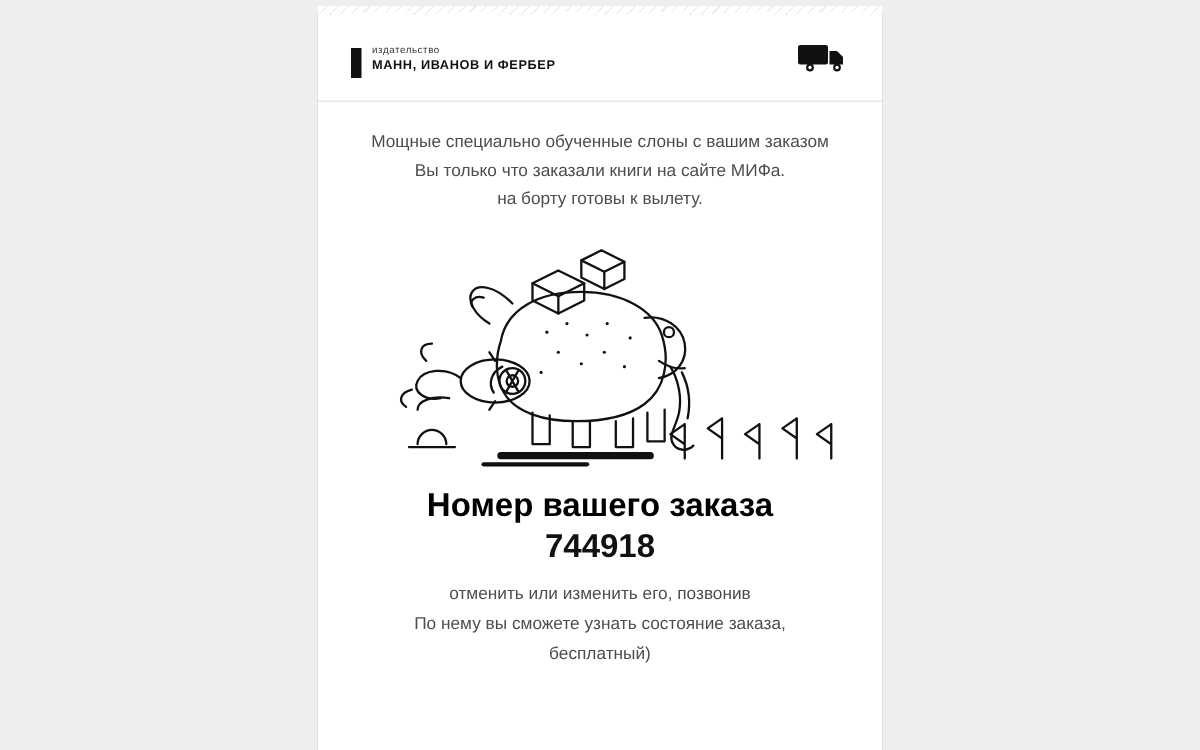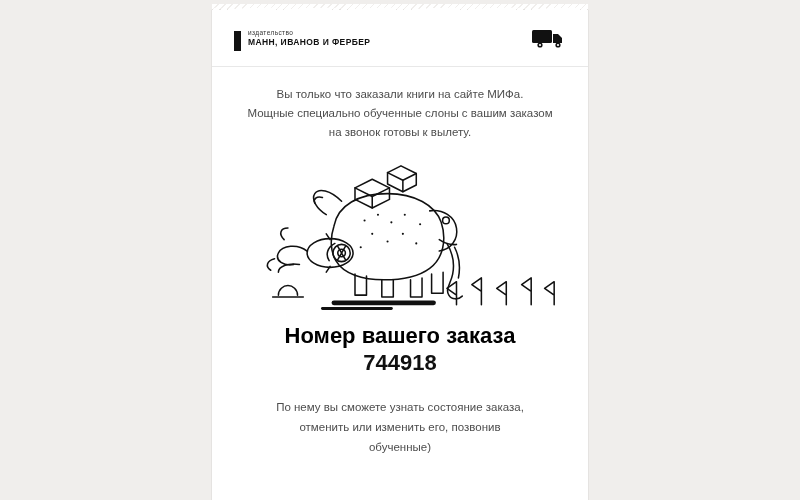--- a/index.html
+++ b/index.html
@@ -113,21 +113,21 @@
     font-weight: bold;
     color: #000000;
     line-height: 1.2;
     margin-top: 10px;
   }
   .order-number {
     font-size: 22px;
     font-weight: bold;
     color: #111;
     line-height: 1.25;
-    margin-bottom: 20px;
+    margin-bottom: 8px;
   }
   .note {
     font-size: 11.5px;
     line-height: 1.75;
     color: #4d4d4d;
     padding-bottom: 10px;
   }
   .note div { white-space: nowrap; }
 </style>
 </head>
@@ -152,23 +152,23 @@
           <circle cx="8" cy="17" r="2.6" fill="#111"></circle>
           <circle cx="8" cy="17" r="1.1" fill="#ffffff"></circle>
           <circle cx="26" cy="17" r="2.6" fill="#111"></circle>
           <circle cx="26" cy="17" r="1.1" fill="#ffffff"></circle>
         </svg>
       </div>
     </div>
 
     <div class="body">
       <div class="intro">
+        <div>Мощные специально обученные слоны с вашим заказом</div>
         <div>Вы только что заказали книги на сайте МИФа.</div>
-        <div>Мощные специально обученные слоны с вашим заказом</div>
-        <div>на звонок готовы к вылету.</div>
+        <div>на борту готовы к вылету.</div>
       </div>
 
       <div class="illo">
         <svg width="330" height="165" viewBox="0 0 330 165" aria-hidden="true">
           <g fill="none" stroke="#111" stroke-width="1.6" stroke-linecap="round" stroke-linejoin="round">
 
             <path d="M118 38 l18 -9 18 9 -18 9 z"></path>
             <path d="M118 38 v12 l18 9 v-12"></path>
             <path d="M154 38 v12 l-18 9"></path>
             <path d="M152 22 l14 -7 16 8 -14 7 z"></path>
@@ -231,19 +231,19 @@
             <path d="M302 132 v28 M302 132 l-10 7 10 7"></path>
             <path d="M326 136 v24 M326 136 l-10 7 10 7"></path>
           </g>
         </svg>
       </div>
 
       <div class="order-title">Номер вашего заказа</div>
       <div class="order-number">744918</div>
 
       <div class="note">
+        <div>отменить или изменить его, позвонив</div>
         <div>По нему вы сможете узнать состояние заказа,</div>
-        <div>отменить или изменить его, позвонив</div>
-        <div>обученные)</div>
+        <div>бесплатный)</div>
       </div>
     </div>
   </div>
 </div>
 
 </body></html>

